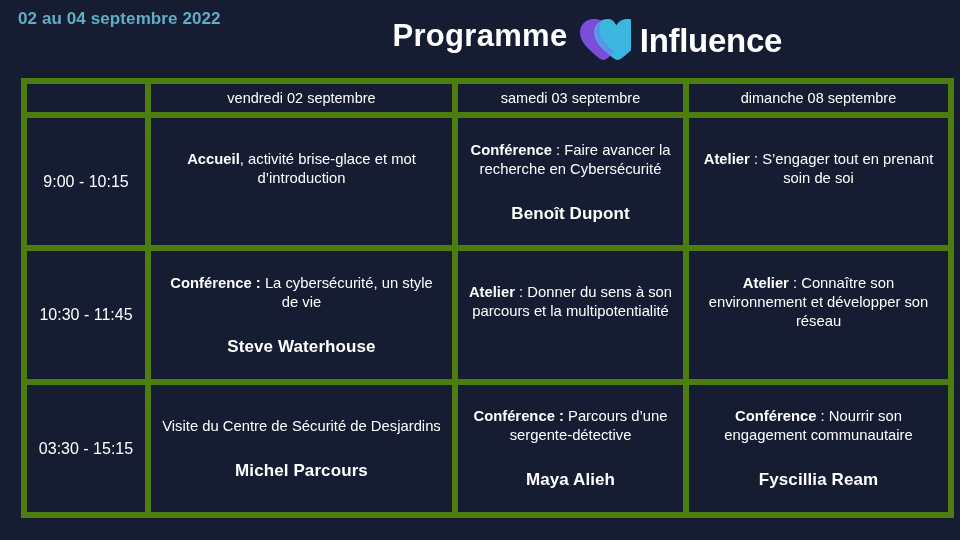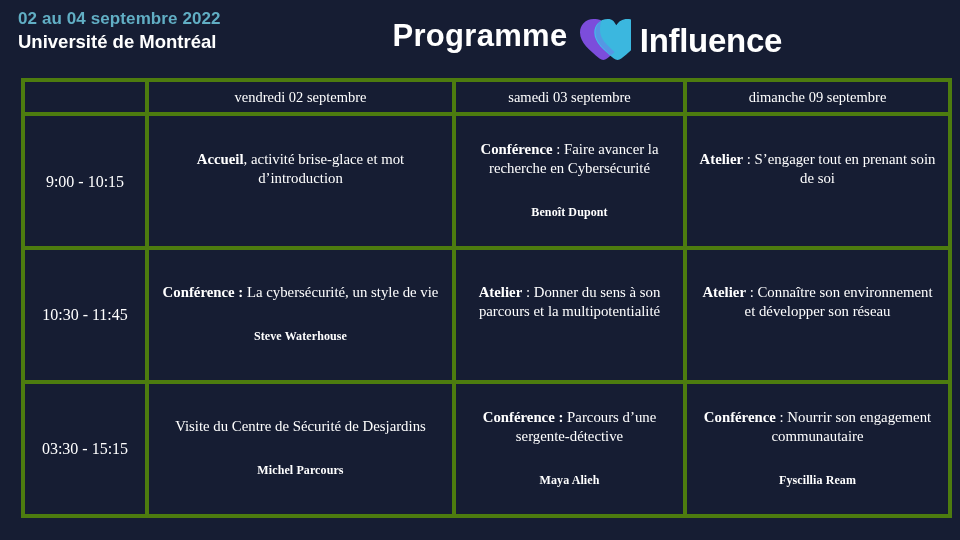--- a/index.html
+++ b/index.html
@@ -97,26 +97,25 @@
     table-layout: fixed;
   }
 
   #schedule-table col.col-time     { width: 124px; }
   #schedule-table col.col-friday   { width: 307px; }
   #schedule-table col.col-saturday { width: 231px; }
   #schedule-table col.col-sunday   { width: 265px; }
 
   #schedule-table th,
   #schedule-table td {
-    border: 4px solid #4d7c0f;
+    border: 6px solid #4d7c0f;
     text-align: center;
     vertical-align: middle;
     padding: 6px 10px;
     line-height: 19px;
-    font-family: Liberation Serif, serif;
   }
 
   #schedule-table thead th {
     height: 34px;
     font-size: 14.5px;
     font-weight: normal;
     color: #ffffff;
     padding: 4px 8px;
   }
 
@@ -130,42 +129,41 @@
     font-size: 14.8px;
     color: #ffffff;
   }
 
   .session-title { display: block; }
   .session-title b { font-weight: bold; }
 
   .session-speaker {
     display: block;
     margin-top: 25px;
-    font-size: 12px;
+    font-size: 17px;
     font-weight: bold;
     color: #ffffff;
     letter-spacing: 0.1px;
   }
 
   .row-h1 { height: 98px; }
   .row-h2 { height: 97px; }
   .row-h3 { height: 54px; }
   .row-h4 { height: 94px; }
   .row-h5 { height: 57px; }
 
   .empty-cell { font-size: 0; }
 </style>
 </head>
 <body>
 
 <div id="header">
 
   <div id="event-info">
     <div id="event-dates">02 au 04 septembre 2022</div>
-    <div id="event-venue">Université de Montréal</div>
   </div>
 
   <div id="brand-logo">
     <div id="brand-mark">
       <svg width="54" height="46" viewBox="0 0 54 46" xmlns="http://www.w3.org/2000/svg">
         <g>
           <path d="M16.5 3 C8.6 3 3 8.9 3 16.6 C3 26.5 12.5 34.5 22.5 42.5 C25 44.4 27.6 44.4 30 42.5 C31.3 41.5 32.6 40.4 33.9 39.3 C26.2 32.6 18.5 25.6 18.5 16.6 C18.5 11.6 20.7 7.1 24.3 4.4 C21.9 3.4 19.3 3 16.5 3 Z" fill="#7c4ddb"></path>
           <path d="M37.5 3 C30.6 3 25.4 7.2 23.6 13.1 C21.9 7.2 16.6 3 9.8 3 C9.8 3 9.8 3 9.8 3 C17.5 3.3 23 9.1 23 16.6 C23 26.5 32.5 34.5 42.5 42.5 C42.5 42.5 42.5 42.5 42.5 42.5 C45 44.4 47.6 44.4 50 42.5 C50 42.5 50 42.5 50 42.5 C50 42.5 51 41 51 37 C51 26.5 51 16.6 51 16.6 C51 8.9 45.4 3 37.5 3 Z" fill="none"></path>
           <path d="M30.8 3 C22.9 3 17.3 8.9 17.3 16.6 C17.3 26.5 26.8 34.5 36.8 42.5 C39.3 44.4 41.9 44.4 44.3 42.5 C54.3 34.5 63.8 26.5 63.8 16.6 C63.8 8.9 58.2 3 50.3 3 C45.4 3 41.6 5.4 39.3 9.3 C37 5.4 35.7 3 30.8 3 Z" fill="#3fc4ee" opacity="0.92"></path>
           <path d="M24.3 4.4 C20.7 7.1 18.5 11.6 18.5 16.6 C18.5 25.6 26.2 32.6 33.9 39.3 C35.2 38.2 36.4 37.1 37.6 36 C30.2 29.5 23 22.8 23 14.5 C23 10.5 23.5 7.2 24.3 4.4 Z" fill="#5f8ce6" opacity="0.75"></path>
@@ -183,21 +181,21 @@
     <col class="col-time">
     <col class="col-friday">
     <col class="col-saturday">
     <col class="col-sunday">
   </colgroup>
   <thead>
     <tr>
       <th class="empty-cell"></th>
       <th>vendredi 02 septembre</th>
       <th>samedi 03 septembre</th>
-      <th>dimanche 09 septembre</th>
+      <th>dimanche 08 septembre</th>
     </tr>
   </thead>
   <tbody>
 
     <tr class="row-h1">
       <td class="time-cell">9:00 - 10:15</td>
       <td class="session-cell">
         <span class="session-title"><b>Accueil</b><span>, activité brise-glace et mot d’introduction</span></span>
         <span class="session-speaker"></span>
       </td>

